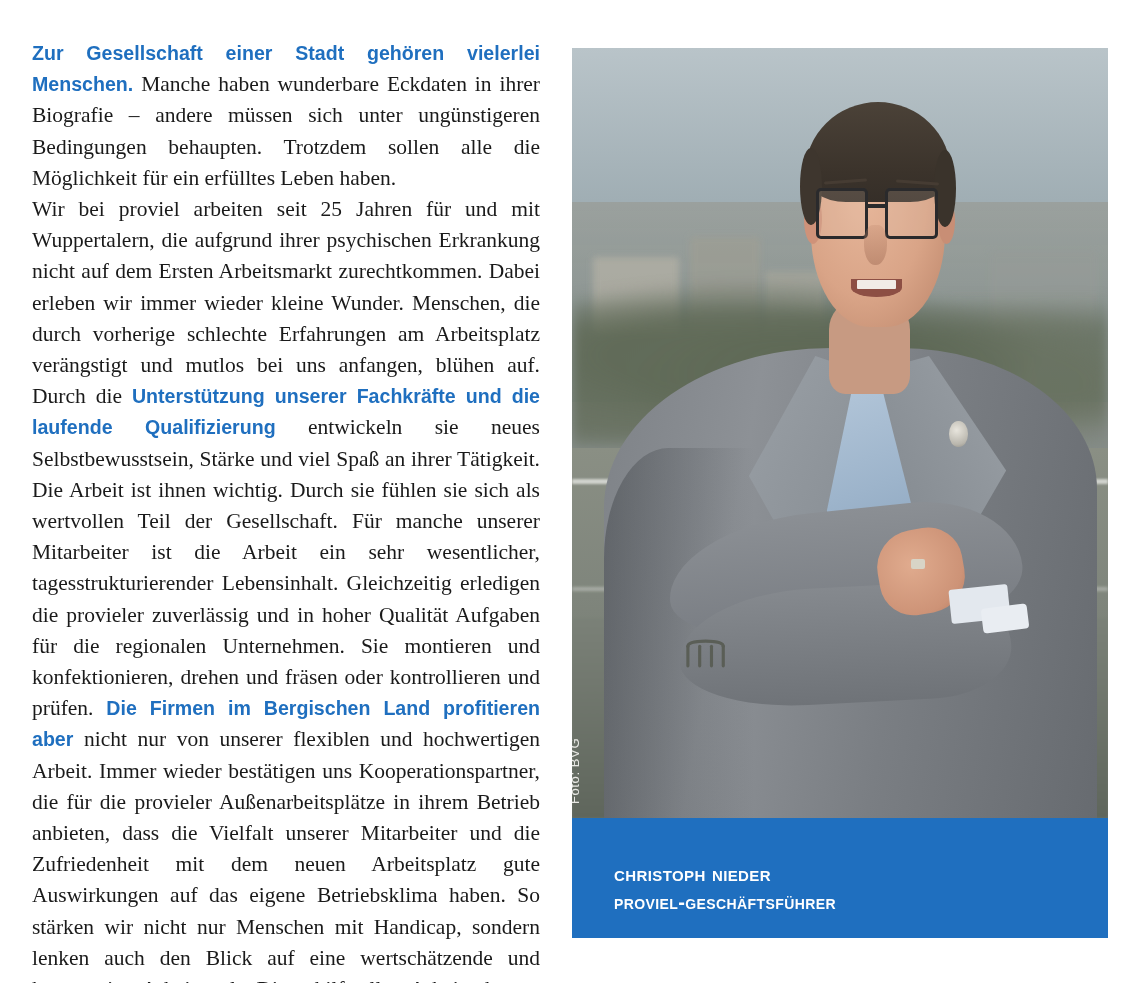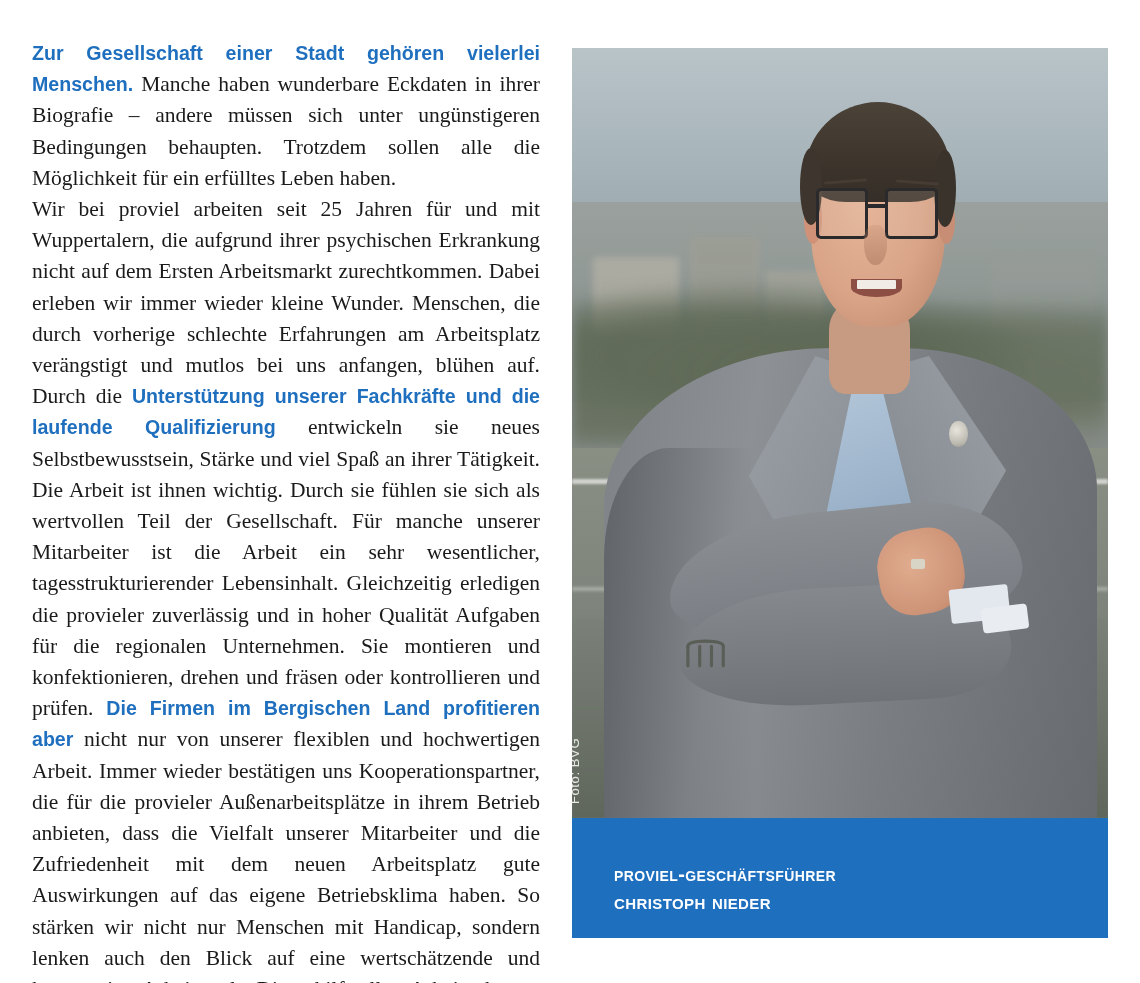--- a/index.html
+++ b/index.html
@@ -373,20 +373,20 @@
             <path d="M6 10 C6 3, 42 3, 42 10"></path>
           </g>
         </svg>
       </div>
 
       <div class="photo-credit">Foto: BVG</div>
     </div>
 
     <div class="caption">
       <div class="caption-inner">
+        <div class="cap-line name">Christoph Nieder</div>
         <div class="cap-line role">proviel-Geschäftsführer</div>
-        <div class="cap-line name">Christoph Nieder</div>
       </div>
     </div>
 
   </div>
 
 </div>
 
 </body></html>

